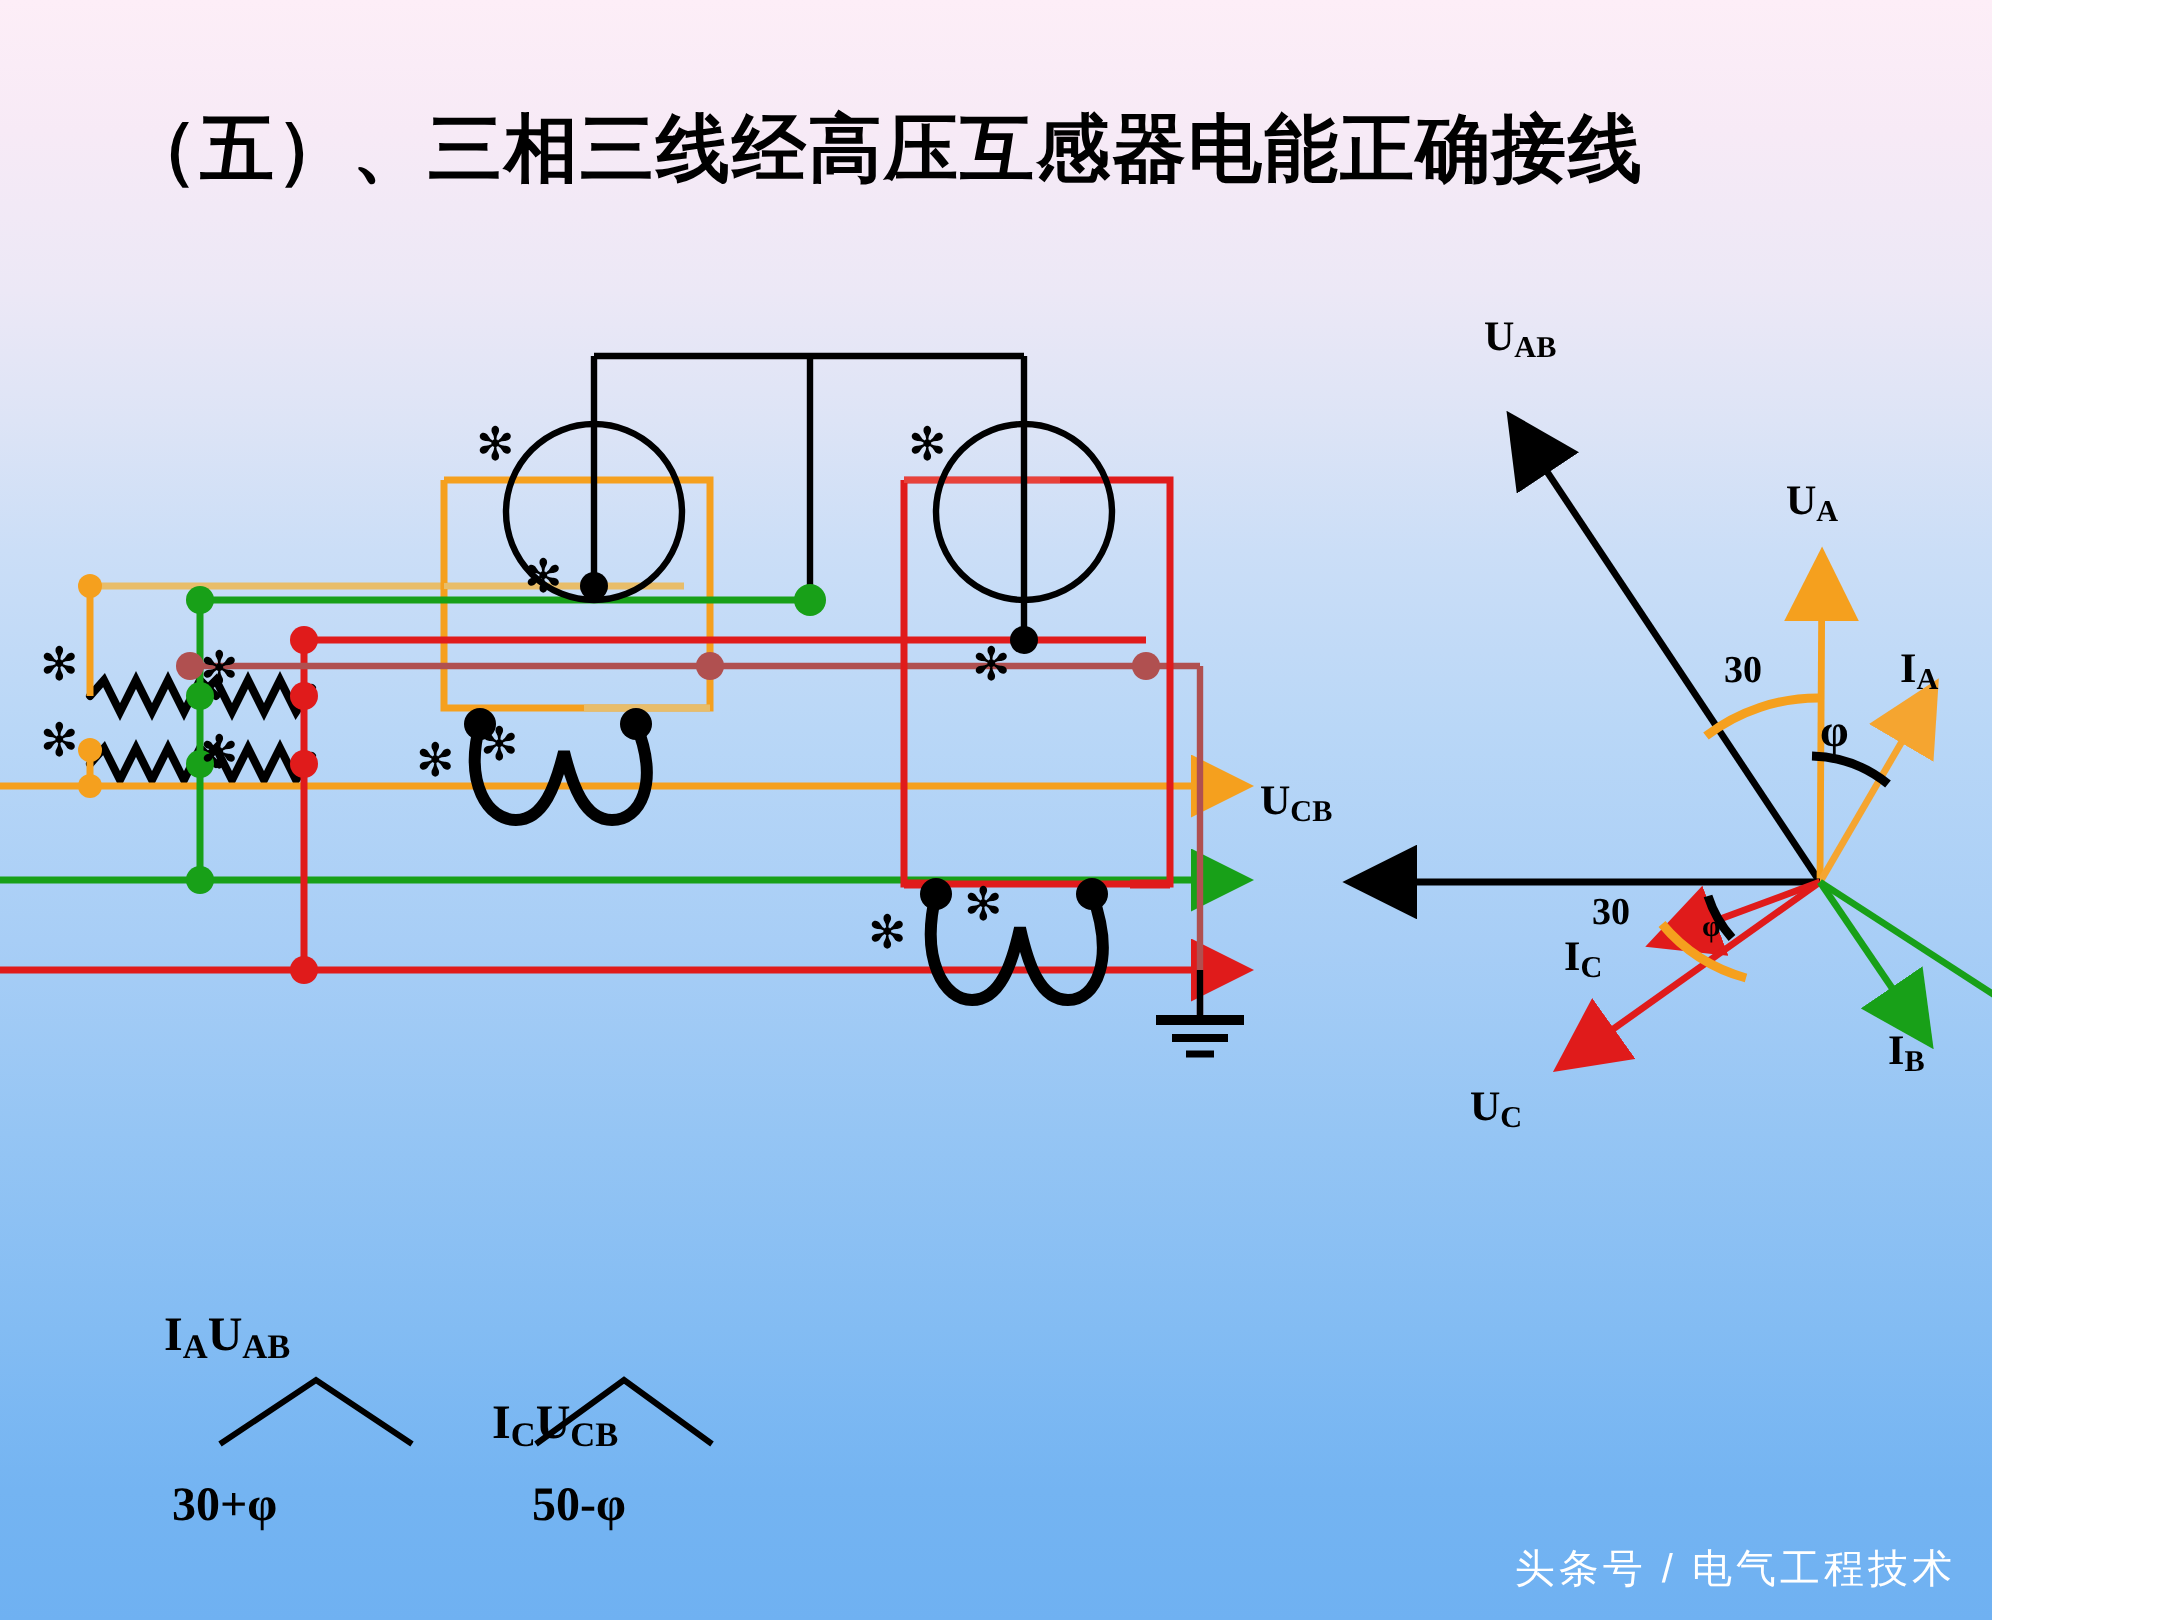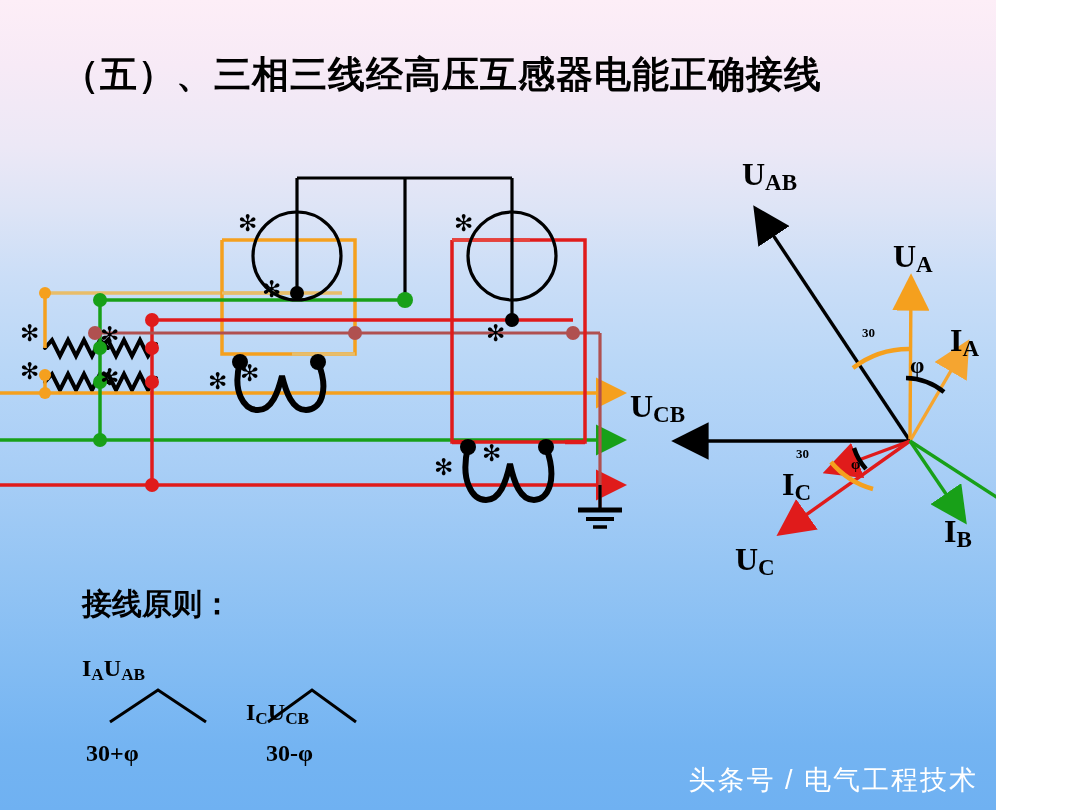--- a/index.html
+++ b/index.html
@@ -49,28 +49,28 @@
     height: 810px;
   }
   .txt {
     position: absolute;
     font-family: "Liberation Serif", "DejaVu Serif", serif;
     font-weight: bold;
     color: #000000;
     white-space: nowrap;
   }
   .vlabel {
-    font-size: 32px;
+    font-size: 21px;
   }
   .vlabel sub {
     font-size: 0.72em;
     vertical-align: -0.22em;
   }
   .anglelabel {
-    font-size: 13px;
+    font-size: 19px;
   }
   .cnhead {
     font-family: "Liberation Serif", "DejaVu Serif", serif;
     font-weight: bold;
     font-size: 30px;
   }
   .formula {
     font-family: "Liberation Serif", "DejaVu Serif", serif;
     font-weight: bold;
     font-size: 24px;
@@ -81,21 +81,21 @@
   }
   .sqrt-bar {
     border-top: 2px solid #000;
     padding-top: 0px;
   }
   #watermark {
     position: absolute;
     right: 18px;
     bottom: 12px;
     font-family: "Liberation Sans", "DejaVu Sans", sans-serif;
-    font-size: 27px;
+    font-size: 20px;
     color: #ffffff;
     letter-spacing: 2px;
     white-space: nowrap;
   }
   .star {
     position: absolute;
     font-family: "DejaVu Sans", sans-serif;
     font-size: 23px;
     font-weight: bold;
     color: #000000;
@@ -293,30 +293,29 @@
   </span>
   <span class="txt vlabel" style="left:1023px; top:528px;margin-left:47px;">
     <span>U</span><sub>B</sub>
   </span>
 
   <span class="txt anglelabel" style="left:862px; top:325px;">30</span>
   <span class="txt anglelabel" style="left:910px; top:353px; font-size:23px;">φ</span>
   <span class="txt anglelabel" style="left:796px; top:446px;">30</span>
   <span class="txt anglelabel" style="left:851px; top:456px; font-size:15px;">φ</span>
 
-  <div class="txt cnhead" style="left:82px; top:584px;">接线原则：</div>
 
   <div class="txt formula" style="left:82px; top:655px;">
     <span>I</span><sub>A</sub><span>U</span><sub>AB</sub>
   </div>
   <div class="txt formula" style="left:246px; top:655px;margin-top:44px;">
     <span>I</span><sub>C</sub><span>U</span><sub>CB</sub>
   </div>
 
   <div class="txt formula" style="left:86px; top:740px;">30+φ</div>
-  <div class="txt formula" style="left:266px; top:740px;">30-φ</div>
+  <div class="txt formula" style="left:266px; top:740px;">50-φ</div>
 
 
 
 
   <div id="watermark">头条号 / 电气工程技术</div>
 
 </div>
 
 </body></html>

